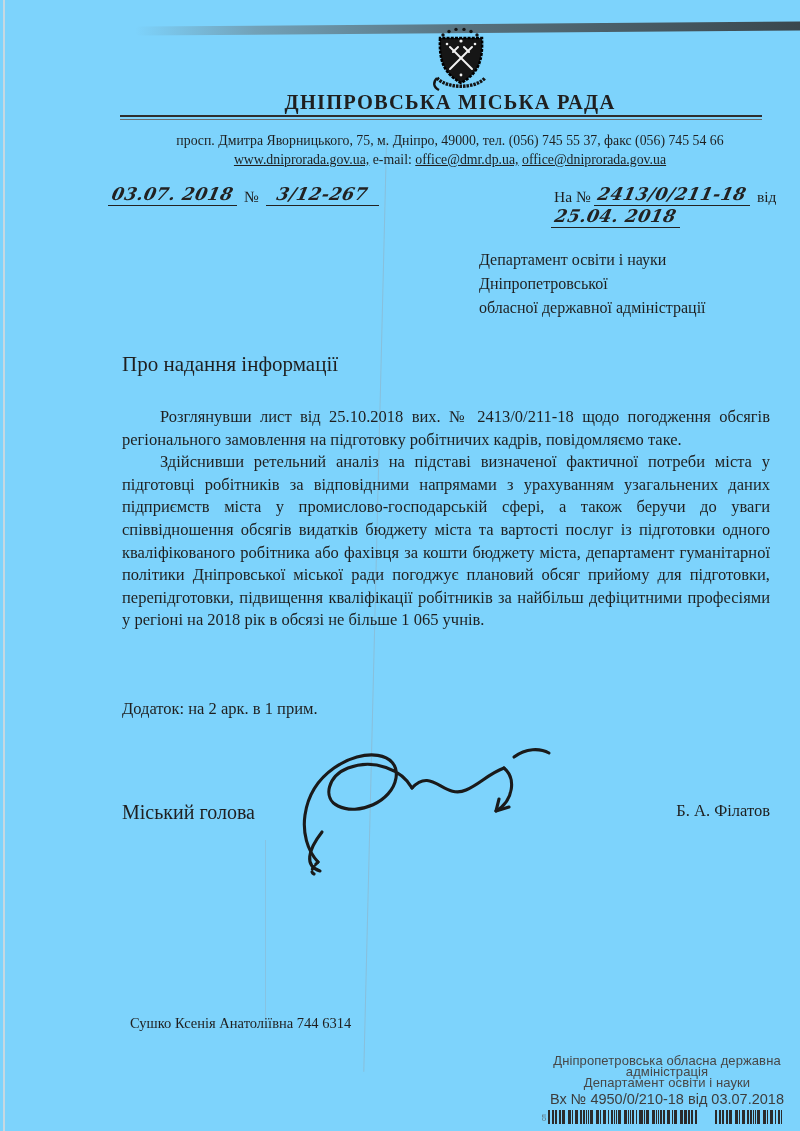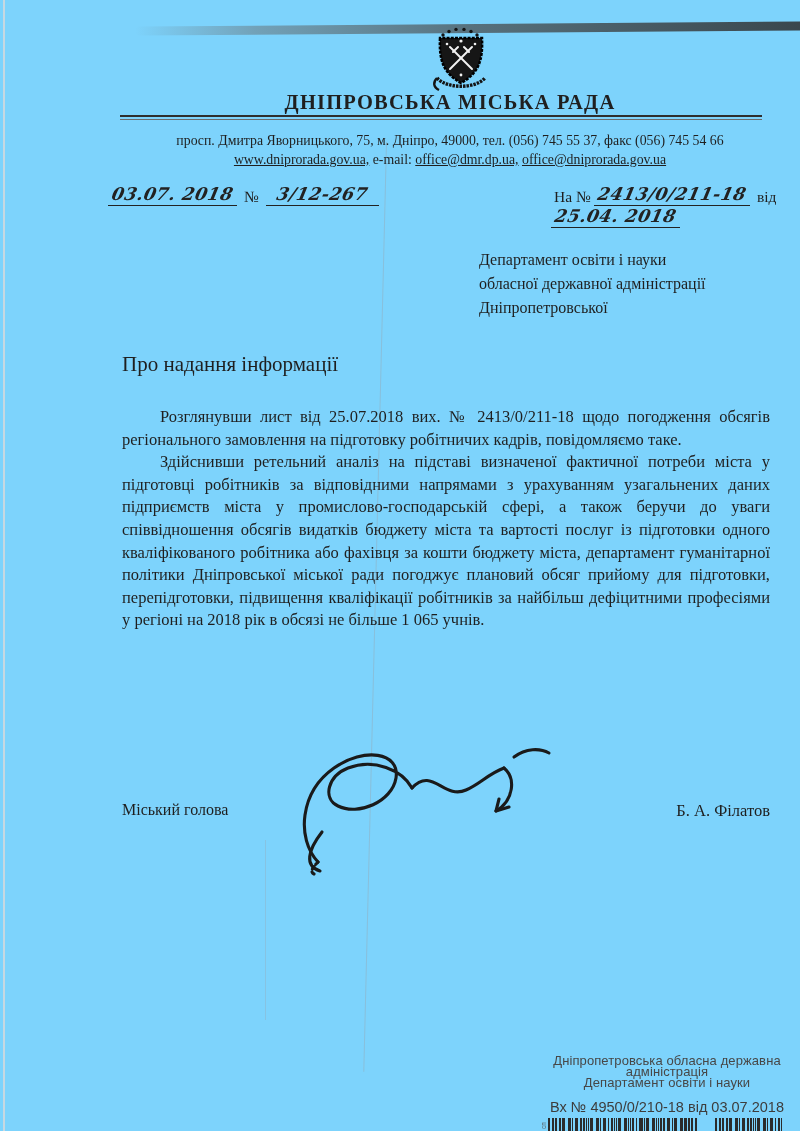--- a/index.html
+++ b/index.html
@@ -38,28 +38,28 @@
   }
   .ref-label{display:inline-block;margin:0 3px;}
   
   .recipient{position:absolute;left:479px;top:248px;font-size:16px;line-height:24px;width:300px;}
   
   .subject{position:absolute;left:122px;top:352px;font-size:21px;}
   .body-text{position:absolute;left:122px;top:406px;width:648px;font-size:16.5px;line-height:22.6px;text-align:justify;}
   .body-text p{margin:0;text-indent:38px;}
   .attachment{position:absolute;left:122px;top:699px;font-size:16.5px;}
   
-  .sign-title{position:absolute;left:122px;top:801px;font-size:16px;}
+  .sign-title{position:absolute;left:122px;top:801px;font-size:20px;}
   .sign-name{position:absolute;right:30px;top:801px;font-size:16.5px;text-align:center;}
   .signature-svg{position:absolute;left:282px;top:744px;width:282px;height:132px;}
   
   .contact{position:absolute;left:130px;top:1015px;font-size:14.5px;}
   .stamp{position:absolute;left:538px;top:1055px;width:258px;text-align:center;color:#474747;font-family:"Liberation Sans","DejaVu Sans",sans-serif;}
   .stamp-l1,.stamp-l2{font-size:13px;line-height:11px;letter-spacing:.1px;}
-  .stamp-l3{font-size:14.5px;line-height:18px;margin-top:10px;color:#3d3d3d;}
+  .stamp-l3{font-size:14.5px;line-height:18px;margin-top:2px;color:#3d3d3d;}
   .barcode-row{margin-top:2px;height:15px;position:relative;text-align:left;padding-left:10px;}
   .bc-side{position:absolute;left:2px;top:4px;font-size:6.5px;transform:rotate(-90deg);color:#555;}
   .bc{display:inline-block;height:14px;vertical-align:top;
       background:
         repeating-linear-gradient(90deg,#2b2b2b 0 1px,rgba(0,0,0,0) 1px 4px),
         repeating-linear-gradient(90deg,#2b2b2b 0 2px,rgba(0,0,0,0) 2px 7px),
         repeating-linear-gradient(90deg,#2b2b2b 0 1px,rgba(0,0,0,0) 1px 5.5px);}
   .bc1{width:150px;}
   .bc2{width:68px;margin-left:17px;}
 </style>
@@ -126,46 +126,48 @@
       </span>
       <span class="ref-label">від</span>
       <span class="blank" style="min-width:95px;">
         <span class="hand">25.04. 2018</span>
       </span>
     </div>
   </div>
 
   <div class="recipient">
     <div>Департамент освіти і науки</div>
+    <div>Дніпропетровської</div>
     <div>обласної державної адміністрації</div>
-    <div>Дніпропетровської</div>
   </div>
 
   <div class="subject">Про надання інформації</div>
 
   <div class="body-text">
-    <p>Розглянувши лист від 25.07.2018 вих. № 2413/0/211-18 щодо погодження обсягів регіонального замовлення на підготовку робітничих кадрів, повідомляємо таке.</p>
+    <p>Розглянувши лист від 25.10.2018 вих. № 2413/0/211-18 щодо погодження обсягів регіонального замовлення на підготовку робітничих кадрів, повідомляємо таке.</p>
     <p>Здійснивши ретельний аналіз на підставі визначеної фактичної потреби міста у підготовці робітників за відповідними напрямами з урахуванням узагальнених даних підприємств міста у промислово-господарській сфері, а також беручи до уваги співвідношення обсягів видатків бюджету міста та вартості послуг із підготовки одного кваліфікованого робітника або фахівця за кошти бюджету міста, департамент гуманітарної політики Дніпровської міської ради погоджує плановий обсяг прийому для підготовки, перепідготовки, підвищення кваліфікації робітників за найбільш дефіцитними професіями у регіоні на 2018 рік в обсязі не більше 1 065 учнів.</p>
   </div>
 
+  <div class="attachment">Додаток: на 2 арк. в 1 прим.</div>
 
   <div class="sign-title">Міський голова</div>
   <svg class="signature-svg" viewBox="0 0 282 132">
     <g fill="none" stroke="#1a1a1a" stroke-width="3.1" stroke-linecap="round">
       <path d="M36,118 C14,94 18,48 52,24 C82,3 118,8 114,34 C110,58 76,72 56,62 C40,54 46,32 66,24 C92,14 120,26 130,44"></path>
       <path d="M130,44 C150,22 162,56 184,46 C198,40 206,30 222,24"></path>
       <path d="M222,24 C234,34 232,56 214,67"></path>
       <path d="M214,67 L227,63 M214,67 L217,55"></path>
       <path d="M232,13 C244,4 258,4 267,9"></path>
       <path d="M40,88 C26,106 22,122 38,127"></path>
       <path d="M36,118 C30,124 28,128 32,130" stroke-dasharray="3 3"></path>
     </g>
   </svg>
   <div class="sign-name">Б. А. Філатов</div>
 
+  <div class="contact">Сушко Ксенія Анатоліївна 744 6314</div>
 
   <div class="stamp">
     <div class="stamp-l1">Дніпропетровська обласна державна адміністрація</div>
     <div class="stamp-l2">Департамент освіти і науки</div>
     <div class="stamp-l3">Вх № 4950/0/210-18 від 03.07.2018</div>
     <div class="barcode-row">
       <span class="bc-side">сп</span>
       <span class="bc bc1"></span><span class="bc bc2"></span>
     </div>
   </div>

